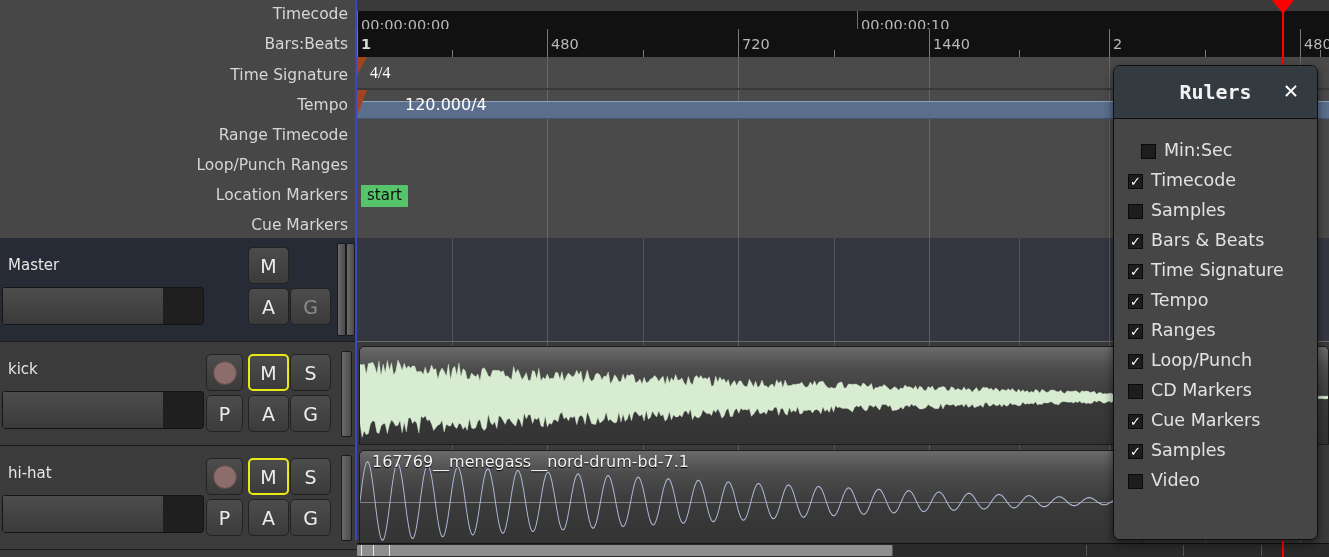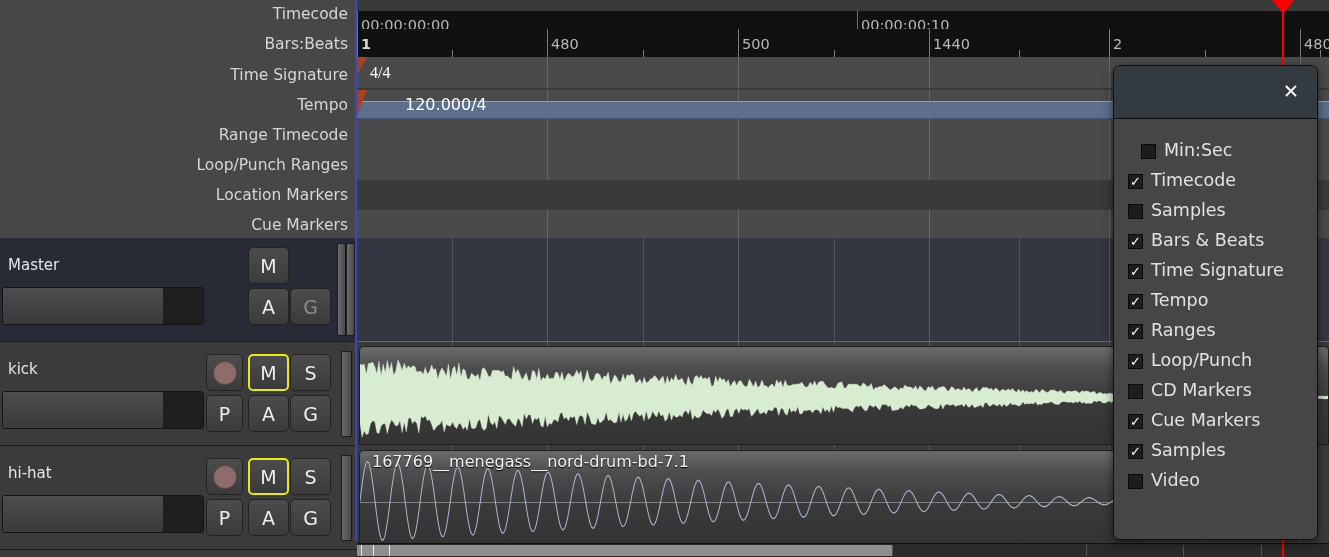--- a/index.html
+++ b/index.html
@@ -144,21 +144,21 @@
         <div class="tickline" style="left: 500px; top: 0px; height: 29px; background: rgb(110, 110, 110);"></div>
         <div class="ticklabel nosel" style="left: 504px; top: 7px;">00:00:00:10</div>
         <div style="position: absolute; left: 0px; right: 0px; bottom: 0px; height: 1px; background: rgb(138, 138, 138);"></div>
       </div>
     <div class="lane lane-bb" id="lane-bars" style="top:29px;height:30px;">
         <div class="tickline" style="left: 0px; top: 0px; height: 30px; background: rgb(122, 122, 122);"></div>
         <div class="ticklabel nosel first" style="left: 4px; top: 8px;">1</div>
         <div class="tickline" style="left: 190px; top: 0px; height: 30px; background: rgb(122, 122, 122);"></div>
         <div class="ticklabel nosel" style="left: 194px; top: 8px;">480</div>
         <div class="tickline" style="left: 381px; top: 0px; height: 30px; background: rgb(122, 122, 122);"></div>
-        <div class="ticklabel nosel" style="left: 385px; top: 8px;">500</div>
+        <div class="ticklabel nosel" style="left: 385px; top: 8px;">720</div>
         <div class="tickline" style="left: 572px; top: 0px; height: 30px; background: rgb(122, 122, 122);"></div>
         <div class="ticklabel nosel" style="left: 576px; top: 8px;">1440</div>
         <div class="tickline" style="left: 752px; top: 0px; height: 30px; background: rgb(122, 122, 122);"></div>
         <div class="ticklabel nosel" style="left: 756px; top: 8px;">2</div>
         <div class="tickline" style="left: 943px; top: 0px; height: 30px; background: rgb(122, 122, 122);"></div>
         <div class="ticklabel nosel" style="left: 947px; top: 8px;">480</div>
         <div class="tickline" style="left: 95px; bottom: 0px; height: 9px;"></div>
         <div class="tickline" style="left: 286px; bottom: 0px; height: 9px;"></div>
         <div class="tickline" style="left: 477px; bottom: 0px; height: 9px;"></div>
         <div class="tickline" style="left: 662px; bottom: 0px; height: 9px;"></div>
@@ -191,20 +191,28 @@
         <div class="gridline" style="left: 572px;"></div>
         <div class="gridline" style="left: 752px;"></div>
         <div class="gridline" style="left: 943px;"></div>
       </div>
     <div class="lane lane-gray" id="lane-loop" style="top:150px;height:30px;">
         <div class="gridline" style="left: 190px;"></div>
         <div class="gridline" style="left: 381px;"></div>
         <div class="gridline" style="left: 572px;"></div>
         <div class="gridline" style="left: 752px;"></div>
         <div class="gridline" style="left: 943px;"></div>
+      </div>
+    <div class="lane lane-gray" id="lane-loc" style="top:180px;height:30px;">
+        <div class="gridline" style="left: 190px;"></div>
+        <div class="gridline" style="left: 381px;"></div>
+        <div class="gridline" style="left: 572px;"></div>
+        <div class="gridline" style="left: 752px;"></div>
+        <div class="gridline" style="left: 943px;"></div>
+        <div class="marker-flag nosel" style="left: 4px; top: 5px;">start</div>
       </div>
     <div class="lane lane-gray" id="lane-cue" style="top:210px;height:28px;">
         <div class="gridline" style="left: 190px;"></div>
         <div class="gridline" style="left: 381px;"></div>
         <div class="gridline" style="left: 572px;"></div>
         <div class="gridline" style="left: 752px;"></div>
         <div class="gridline" style="left: 943px;"></div>
       </div>
   </div>
 
@@ -323,20 +331,21 @@
       <div class="hs-tick" style="left: 32px;"></div>
       <div class="seg" style="left: 55%;"></div>
       <div class="seg" style="left: 75%;"></div>
       <div class="seg" style="left: 85%;"></div>
       <div class="seg" style="left: 93%;"></div>
       <div id="hs-playhead" style="left: 95.1646%;"></div>
     </div>
 
   <div id="rulers-dialog">
     <div id="rulers-titlebar">
+      <div id="rulers-title">Rulers</div>
       <div id="rulers-close">✕</div>
     </div>
     <div id="rulers-options">
         <div class="chkrow" style="top: 70px; padding-left: 13px;">
           <div class="chkbox"></div>
           <div class="chklabel nosel">Min:Sec</div>
         </div>
         <div class="chkrow" style="top: 100px;">
           <div class="chkbox on"></div>
           <div class="chklabel nosel">Timecode</div>

